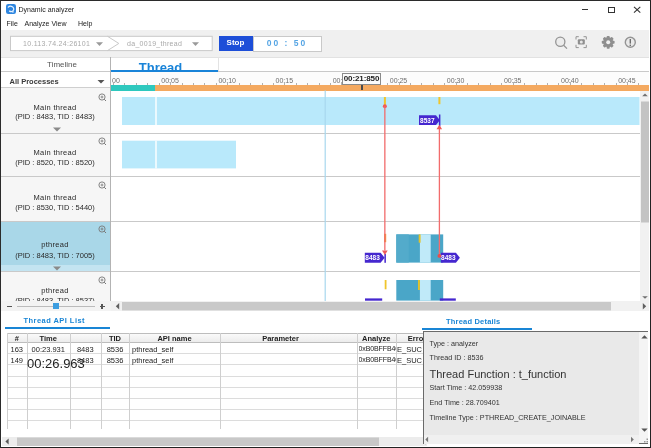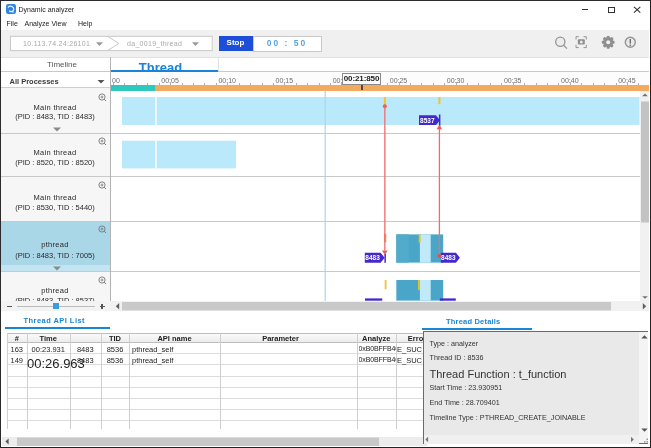--- a/index.html
+++ b/index.html
@@ -313,21 +313,21 @@
  <rect x="15" y="1.5" width="362" height="8.5" fill="#c8c8c8"></rect>
 </svg>
 
 <div class="abs" style="left:446px;top:317.2px;font-size:7.5px;font-weight:bold;color:#1985d5;letter-spacing:.2px;">Thread Details</div>
 <div class="abs" style="left:422px;top:328px;width:109.5px;height:2.4px;background:#1985d5;"></div>
 <div class="abs" style="left:422.5px;top:330.5px;width:225.5px;height:113px;background:#e9e9e9;border:1px solid #6a6a6a;box-sizing:border-box;"></div>
 <div id="details">
     <div class="abs" style="left:429.5px;top:338.6px;font-size:7.2px;color:#333;">Type : analyzer</div>
     <div class="abs" style="left:429.5px;top:353.4px;font-size:7.2px;color:#333;">Thread ID : 8536</div>
     <div class="abs" style="left:429.5px;top:368.2px;font-size:11px;color:#333;">Thread Function : t_function</div>
-    <div class="abs" style="left:429.5px;top:383.0px;font-size:7.2px;color:#333;">Start Time : 23.930951</div>
+    <div class="abs" style="left:429.5px;top:383.0px;font-size:7.2px;color:#333;">Start Time : 42.059938</div>
     <div class="abs" style="left:429.5px;top:397.8px;font-size:7.2px;color:#333;">End Time : 28.709401</div>
     <div class="abs" style="left:429.5px;top:412.6px;font-size:7.2px;color:#333;">Timeline Type : PTHREAD_CREATE_JOINABLE</div>
   </div>
 
 <div class="abs" style="left:638.5px;top:332px;width:9px;height:111px;background:#f4f4f4;"></div>
 <svg width="12" height="115" style="left:637.5px;top:332px;" viewBox="0 0 12 115">
  <polygon points="3.3,6.5 9.7,6.5 6.5,3.2" fill="#555"></polygon>
  <polygon points="3.3,96.5 9.7,96.5 6.5,99.8" fill="#555"></polygon>
 </svg>
 <div class="abs" style="left:423.5px;top:434.5px;width:215px;height:9px;background:#f0f0f0;"></div>

